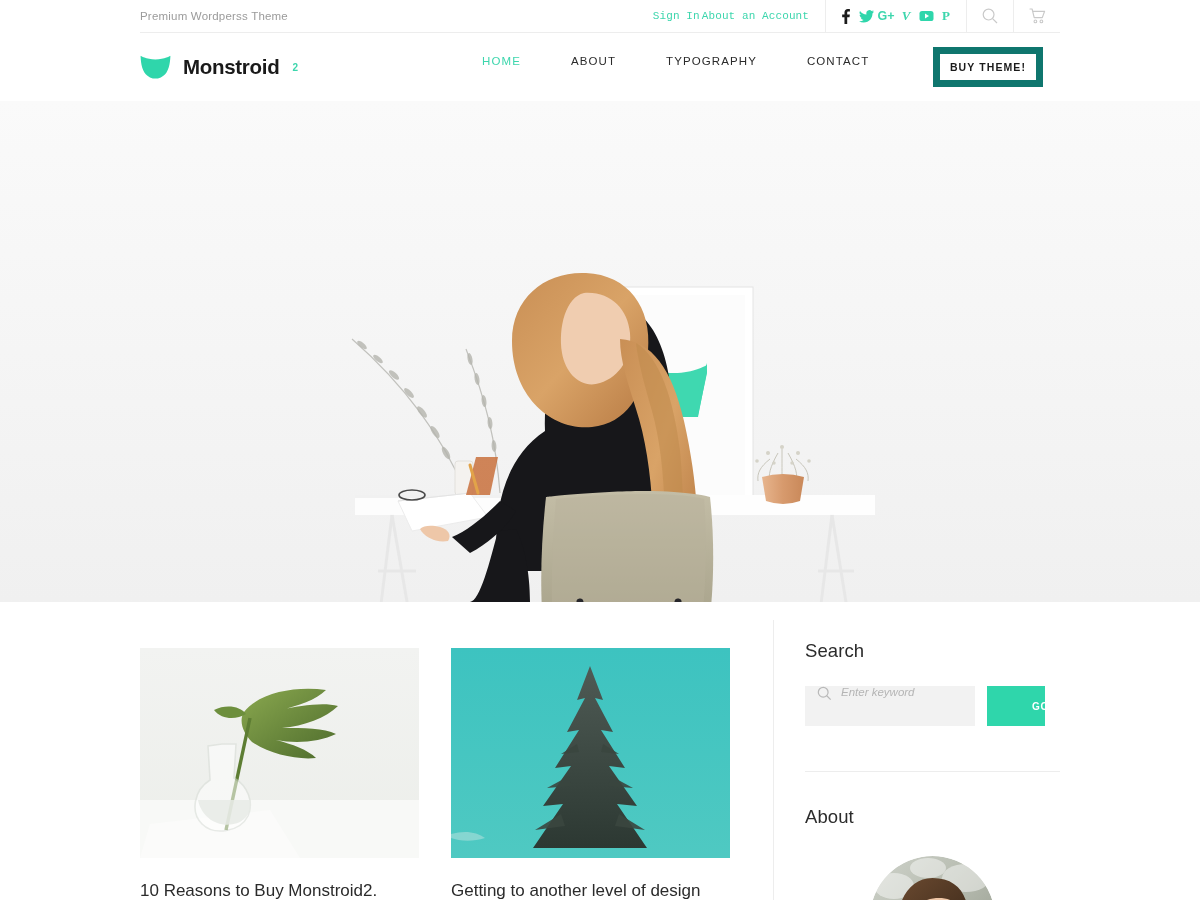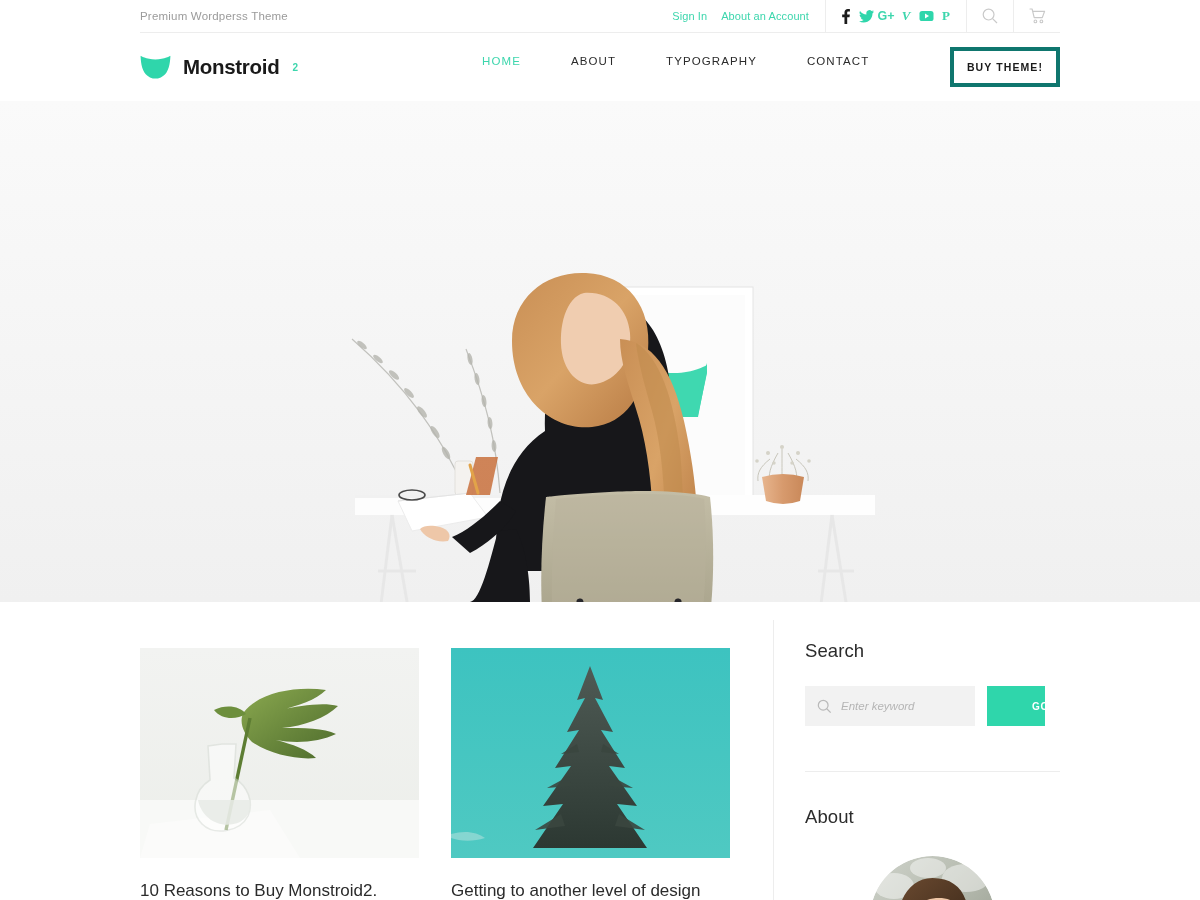--- a/index.html
+++ b/index.html
@@ -16,21 +16,21 @@
     position: absolute; left: 140px; top: 0; width: 920px; height: 33px;
     display: flex; align-items: center;
     border-bottom: 1px solid #ededed;
   }
   .topbar-tagline {
     font-size: 11.5px; color: #9b9b9b; letter-spacing: .2px;
   }
   .topbar-right {
     margin-left: auto; display: flex; align-items: center; height: 33px;
   }
-  .tb-links { display:flex; align-items:flex-start; gap:14px; padding-right:16px; }
+  .tb-links { display:flex; align-items:flex-start; gap:2px; padding-right:16px;font-family:Liberation Mono, monospace; }
   .tb-link {
     font-size: 11px; color:#3dd6ad; text-decoration:none; letter-spacing:.1px;
   }
   .tb-sep { width:1px; height:32px; background:#ededed; }
   .tb-social { display:flex; align-items:center; gap:0px; padding:0 10px; }
   .tb-social a {
     width:20px; height:22px; display:flex; align-items:center; justify-content:center;
     color:#3dd6ad; font-size:13px; font-weight:bold; text-decoration:none;
   }
   .tb-social a.fb { color:#1b1b1b; font-family:"Liberation Serif", serif; font-size:15px;}
@@ -55,22 +55,22 @@
   }
   .logo-sup { font-size:10px; color:#3dd6ad; vertical-align:super; font-weight:bold; margin-left:1px;}
 
   .mainnav { position:absolute; left:342px; top:22px; display:flex; gap:50px; }
   .mainnav a {
     font-size:11.5px; letter-spacing:1.1px; color:#2b2b2b; text-decoration:none; font-weight:normal;
   }
   .mainnav a.active { color:#3dd6ad; }
 
   .buy-btn {
-    position:absolute; right:0; top:14px;
-    width:110px; height:40px; border:4px solid #0f766e; background:#fff;
+    position:absolute; right:17px; top:14px;
+    width:110px; height:40px; border:7px solid #0f766e; background:#fff;
     font-size:10.5px; font-weight:bold; letter-spacing:1.1px; color:#1a1a1a; cursor:pointer;
     font-family:"Liberation Sans", sans-serif;
   }
 
   
   .hero {
     position:absolute; left:0; top:101px; width:1200px; height:501px;
     background:#f6f6f6; overflow:hidden;
   }
   .hero-photo { position:absolute; inset:0; background:linear-gradient(180deg,#f7f7f7 0%, #f4f4f4 60%, #f2f2f2 100%); }
@@ -88,21 +88,21 @@
   .post-title {
     margin-top:22px; font-size:17px; color:#2b2b2b; line-height:1.3;
     letter-spacing:0px; text-decoration:none; display:block;
   }
 
   
   .sidebar { position:absolute; left:665px; top:38px; width:255px; }
   .side-h { font-size:18.5px; color:#2b2b2b; font-weight:normal; letter-spacing:.1px; }
   .search-row { margin-top:24px; display:flex; }
   .search-box {
-    width:170px; height:40px; background:#f2f2f2; display:flex; align-items:center; padding:0 12px; gap:9px;
+    width:170px; height:40px; background:#f2f2f2; display:flex; align-items:flex-start; padding:0 12px; gap:9px;
   }
   .search-box input {
     border:0; background:transparent; outline:none; width:120px;
     font-size:11.5px; color:#8e8e8e; font-style:italic; font-family:"Liberation Sans", sans-serif;
   }
   .search-box input::placeholder { color:#b5b5b5; font-style:italic; }
   .go-btn {
     width:58px; height:40px; margin-left:12px; background:#2fd6ab; border:0; cursor:pointer;
     color:#fff; font-size:10px; font-weight:bold; letter-spacing:.6px;
     font-family:"Liberation Sans", sans-serif;

